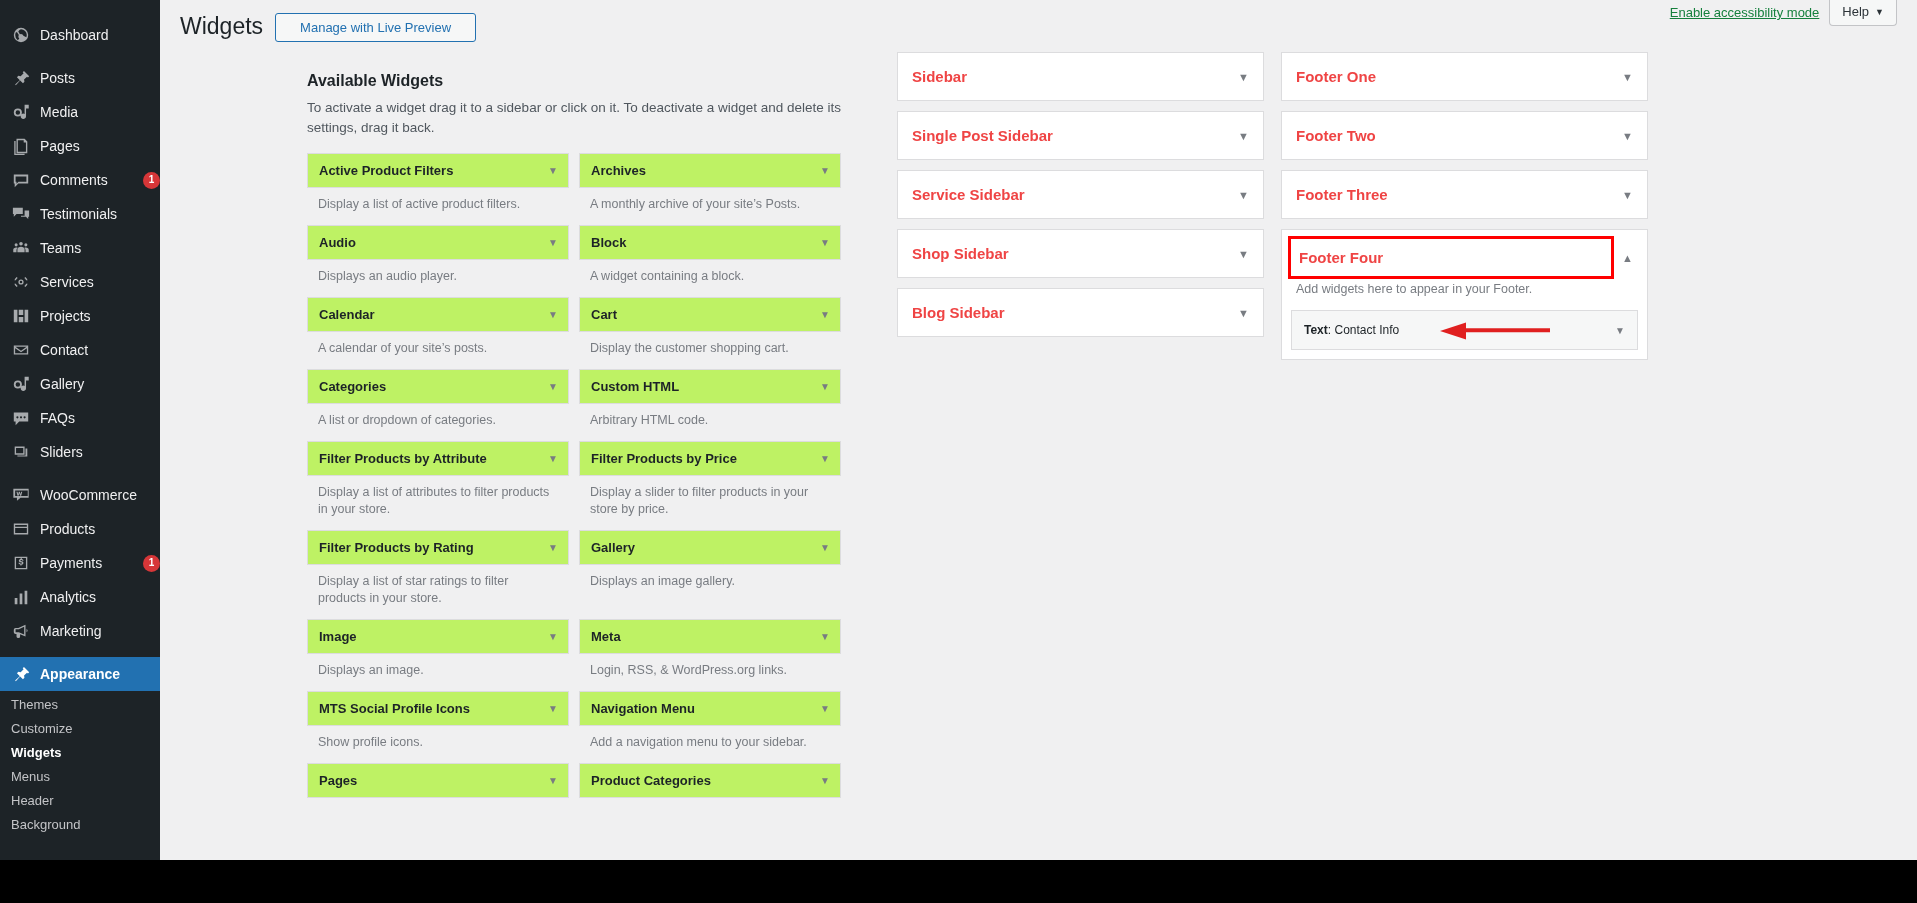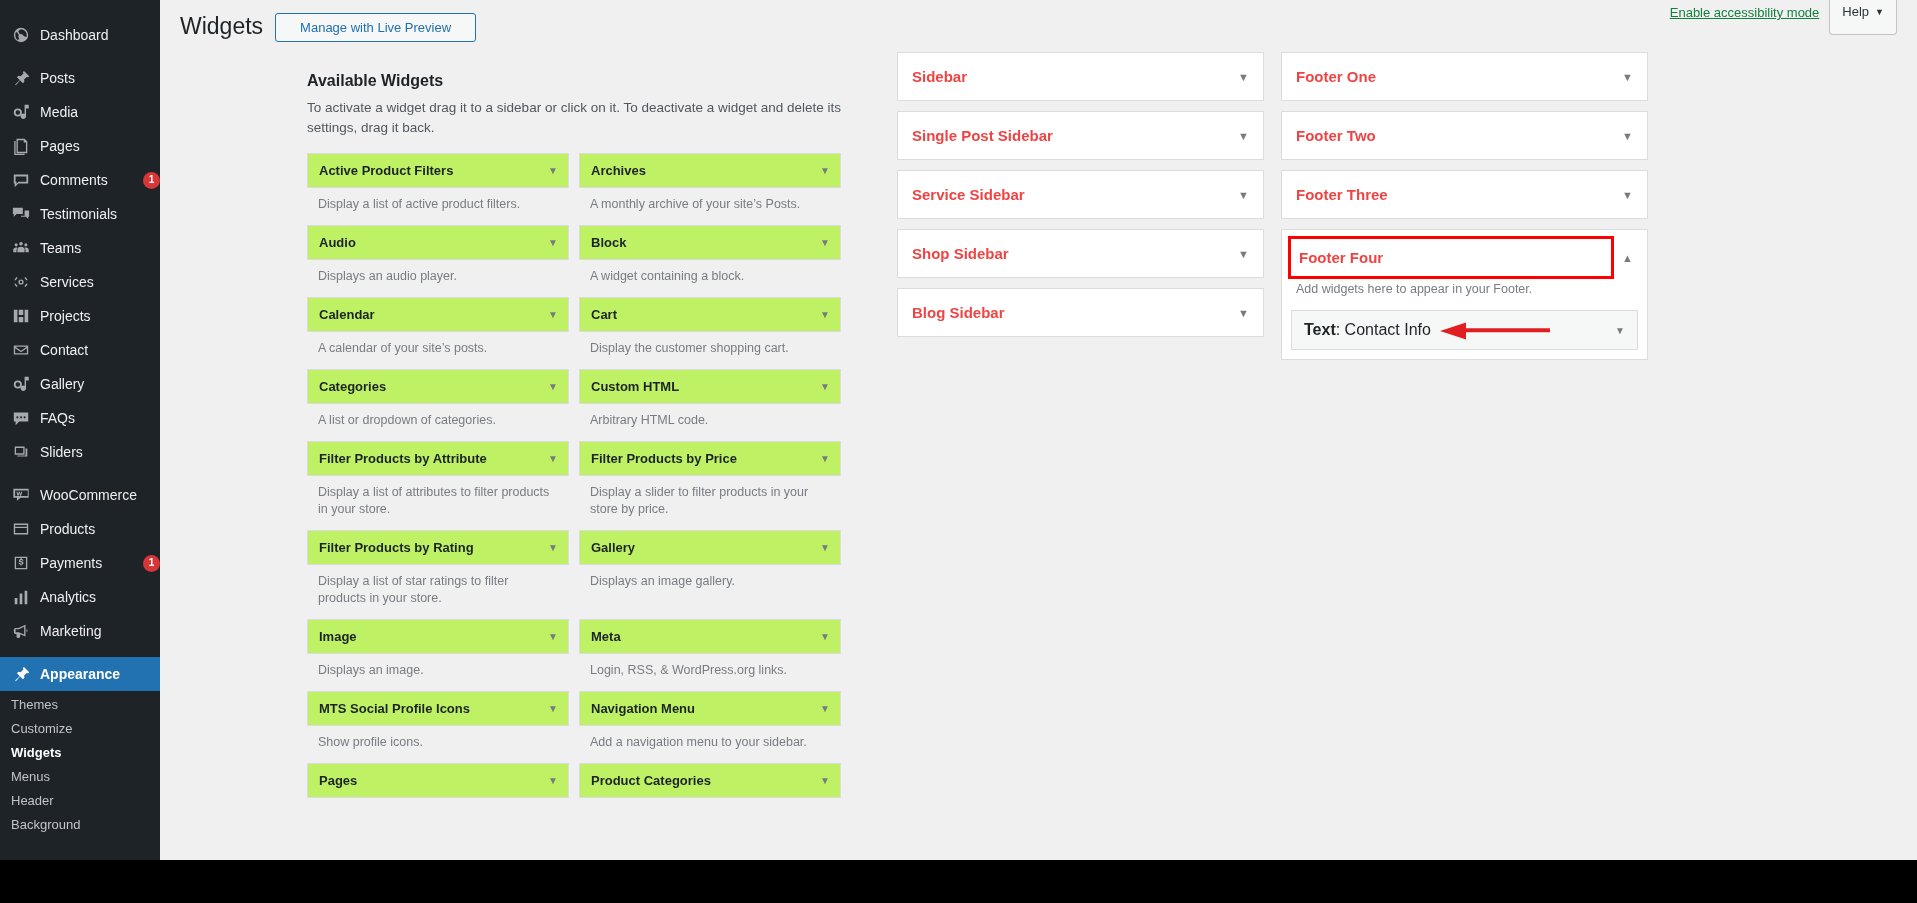--- a/index.html
+++ b/index.html
@@ -113,21 +113,21 @@
     cursor: pointer;
   }
   .help-toggle {
     display: inline-flex;
     align-items: center;
     gap: 6px;
     background: #f6f7f7;
     border: 1px solid #c3c4c7;
     border-top: none;
     border-radius: 0 0 4px 4px;
-    padding: 4px 12px 14px;
+    padding: 4px 12px 5px;
     font-size: 13px;
     color: #2c3338;
     cursor: pointer;
     line-height: 16px;
   }
   .help-toggle .caret { font-size: 9px; color: #2c3338; }
 
   .page-head {
     padding: 10px 20px 0 20px;
     display: flex;
@@ -269,21 +269,21 @@
     border: 1px solid #dcdcde;
     display: flex;
     align-items: center;
     height: 40px;
     padding: 0 12px 0 12px;
     cursor: move;
     position: relative;
   }
   .placed-widget .pw-title {
     flex: 1 1 auto;
-    font-size: 16px;
+    font-size: 12px;
     color: #1d2327;
   }
   .placed-widget .pw-title b { font-weight: 700; }
   .placed-widget .pw-caret { font-size: 10px; color: #787c82; }
 
   
   .anno-arrow {
     position: absolute;
     pointer-events: none;
   }

